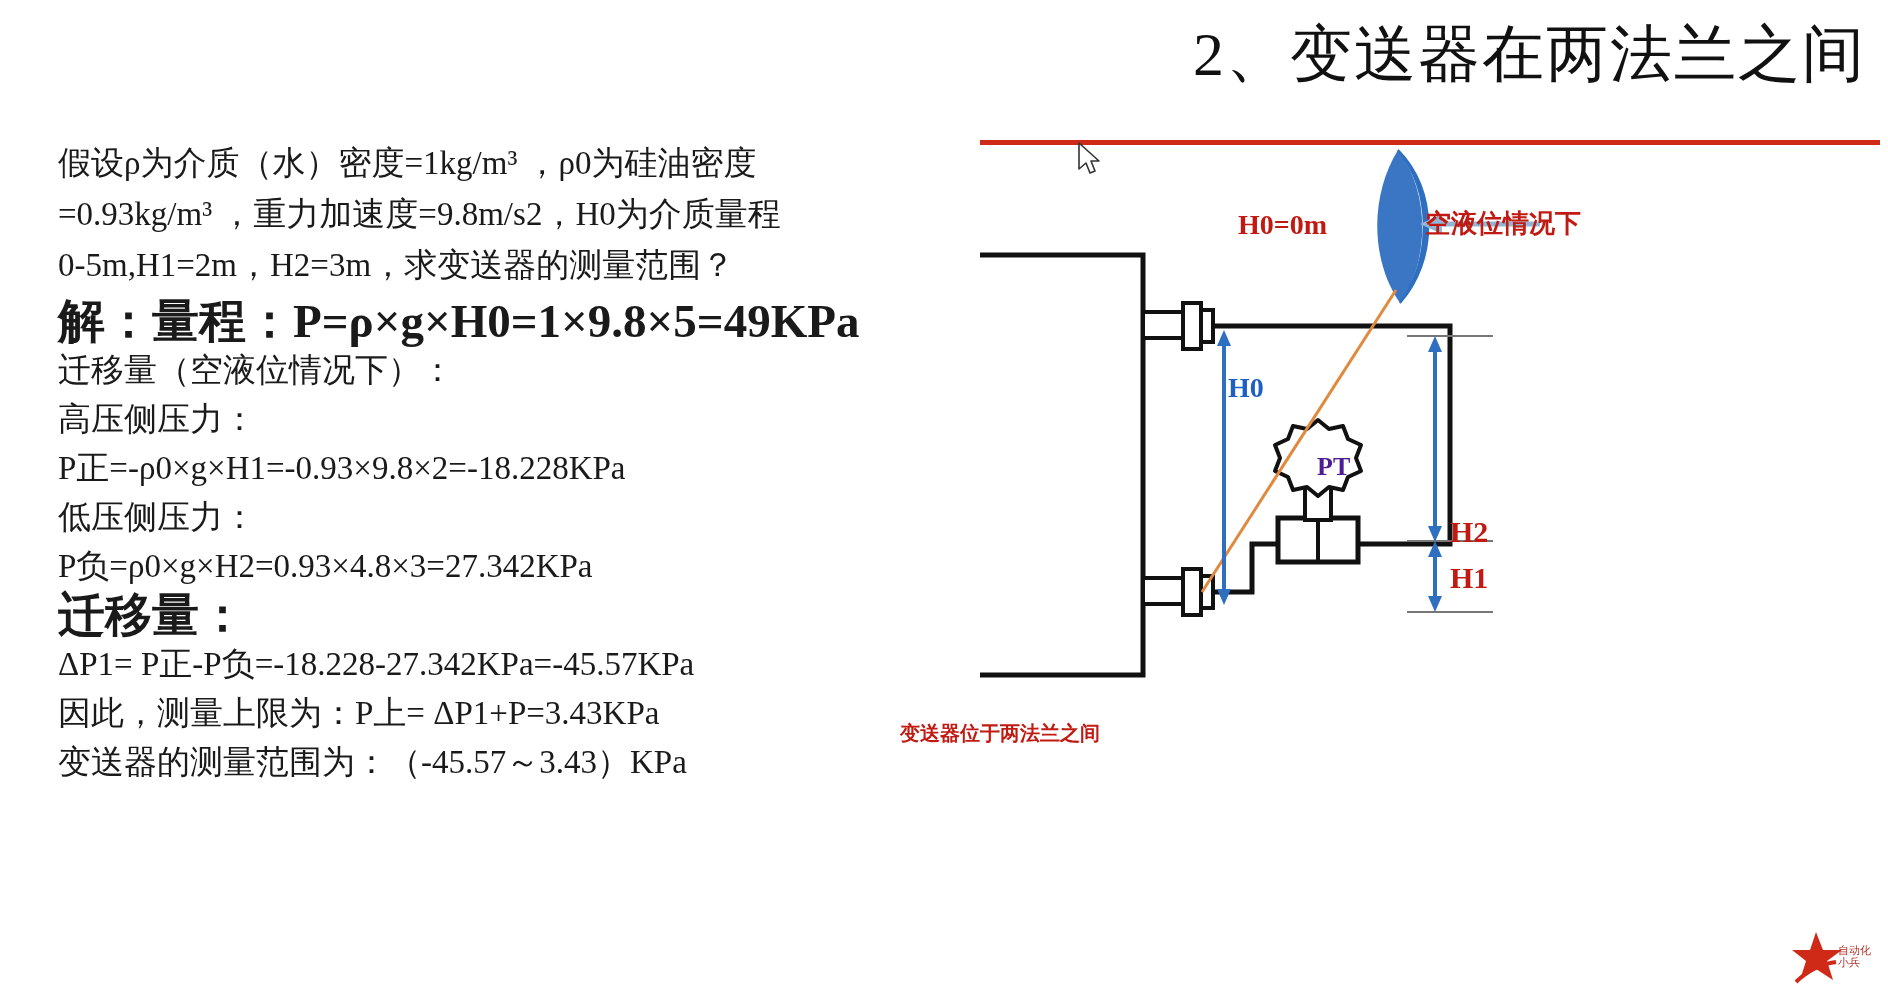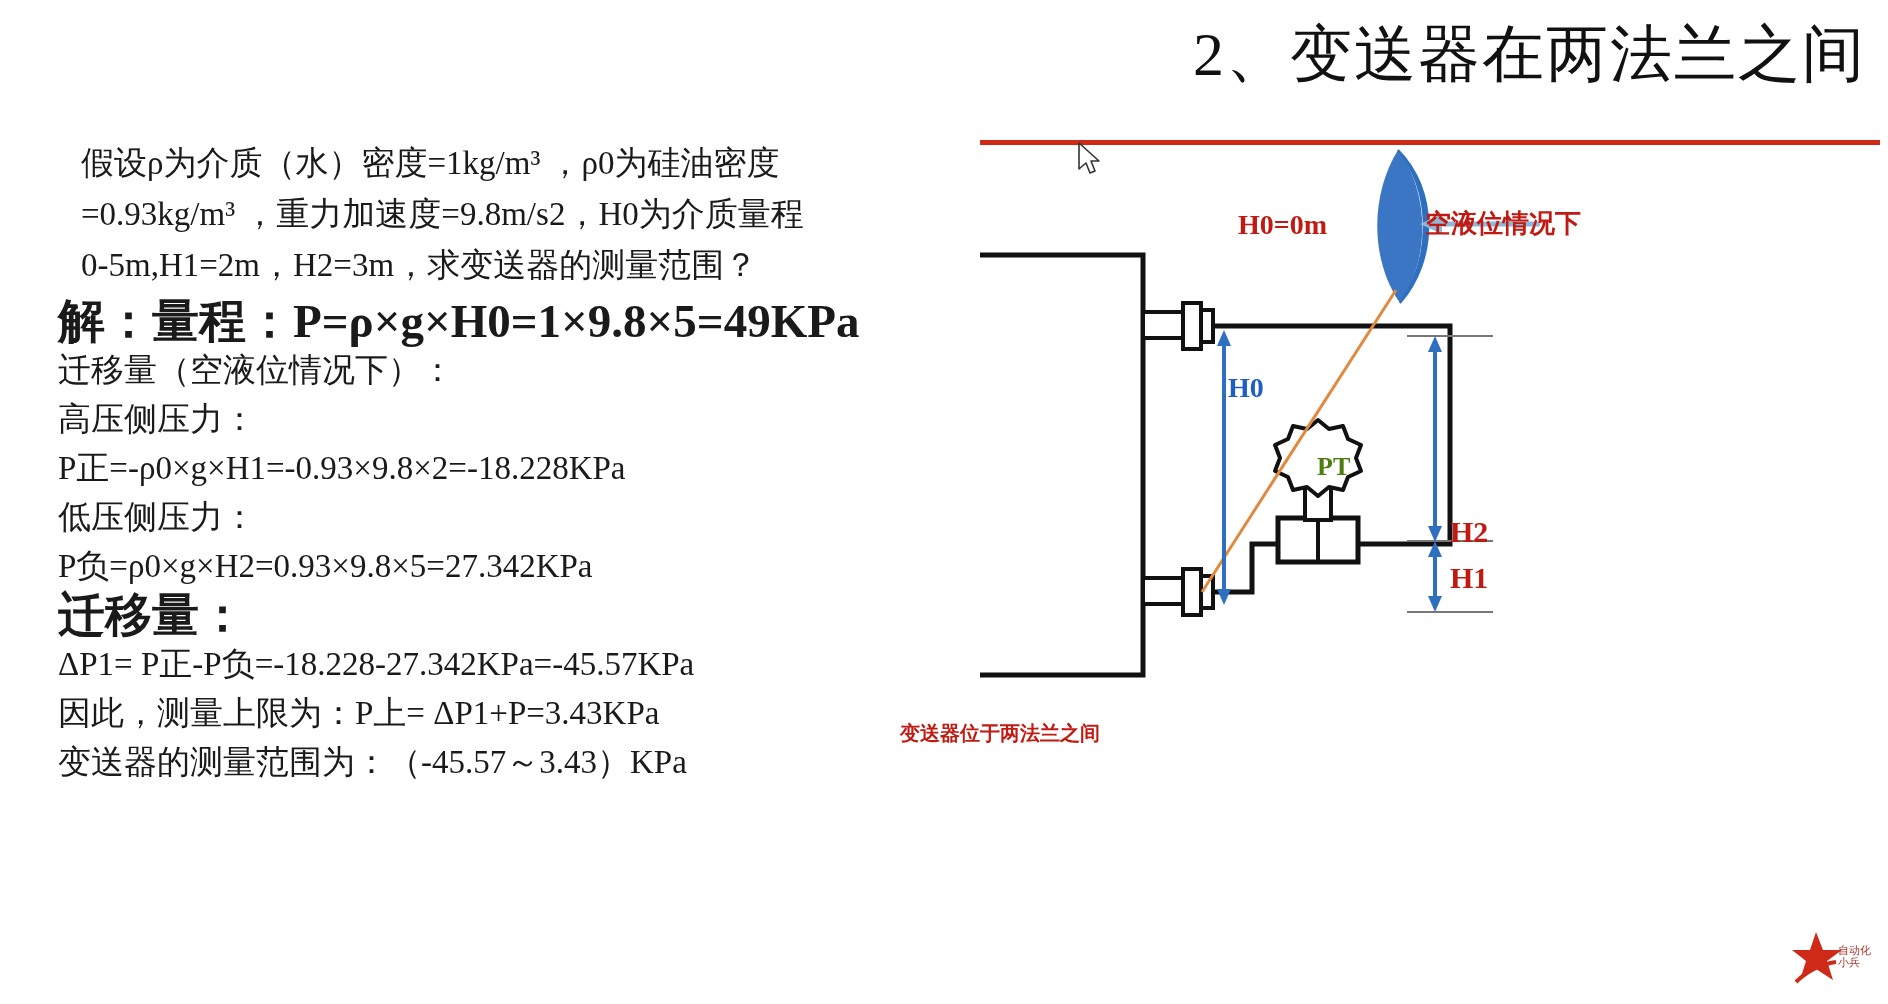--- a/index.html
+++ b/index.html
@@ -52,21 +52,20 @@
     width: 920px;
     color: #1a1a1a;
   }
   .line {
     font-size: 33px;
     line-height: 49px;
     white-space: pre-wrap;
   }
   .line.para {
     line-height: 51px;
-    margin-left: 23px;
   }
   .line.bold {
     font-weight: bold;
     font-size: 47px;
   }
   .line.gap-top {
     margin-top: 6px;
   }
 
   
@@ -86,21 +85,21 @@
     color: #c01a12;
     white-space: nowrap;
   }
   .dlabel.blue { color: #1f5fc4; }
 
   #lbl-h0-zero { left: 258px; top: 69px; font-size: 28px; }
   #lbl-membrane { left: 445px; top: 66px; font-size: 26px; }
   #lbl-h0 { left: 248px; top: 232px; font-size: 28px; }
   #lbl-h2 { left: 470px; top: 375px; font-size: 30px; }
   #lbl-h1 { left: 470px; top: 421px; font-size: 30px; }
-  #lbl-pt { left: 337px; top: 312px; font-size: 26px; color:#4d7c0f; font-weight: bold;}
+  #lbl-pt { left: 337px; top: 312px; font-size: 26px; color:#4c1d95; font-weight: bold;}
   #lbl-caption { left: -80px; top: 580px; font-size: 20px; }
 
   
   .cursor {
     position: absolute;
     left: 1077px;
     top: 142px;
     width: 26px;
     height: 36px;
   }
@@ -133,21 +132,21 @@
 
   <div class="text-col">
     <div class="line para">假设ρ为介质（水）密度=1kg/m³ ，ρ0为硅油密度</div>
     <div class="line para">=0.93kg/m³ ，重力加速度=9.8m/s2，H0为介质量程</div>
     <div class="line para">0-5m,H1=2m，H2=3m，求变送器的测量范围？</div>
     <div class="line bold gap-top">解：量程：P=ρ×g×H0=1×9.8×5=49KPa</div>
     <div class="line">迁移量（空液位情况下）：</div>
     <div class="line">高压侧压力：</div>
     <div class="line">P正=-ρ0×g×H1=-0.93×9.8×2=-18.228KPa</div>
     <div class="line">低压侧压力：</div>
-    <div class="line">P负=ρ0×g×H2=0.93×9.8×5=27.342KPa</div>
+    <div class="line">P负=ρ0×g×H2=0.93×4.8×3=27.342KPa</div>
     <div class="line bold">迁移量：</div>
     <div class="line">ΔP1= P正-P负=-18.228-27.342KPa=-45.57KPa</div>
     <div class="line">因此，测量上限为：P上= ΔP1+P=3.43KPa</div>
     <div class="line">变送器的测量范围为：（-45.57～3.43）KPa</div>
   </div>
 
   <div class="diagram">
     <svg width="908" height="864" viewBox="0 0 908 864" xmlns="http://www.w3.org/2000/svg">
 
       <rect x="-52" y="115" width="215" height="420" fill="#ffffff" stroke="#111111" stroke-width="5"></rect>

